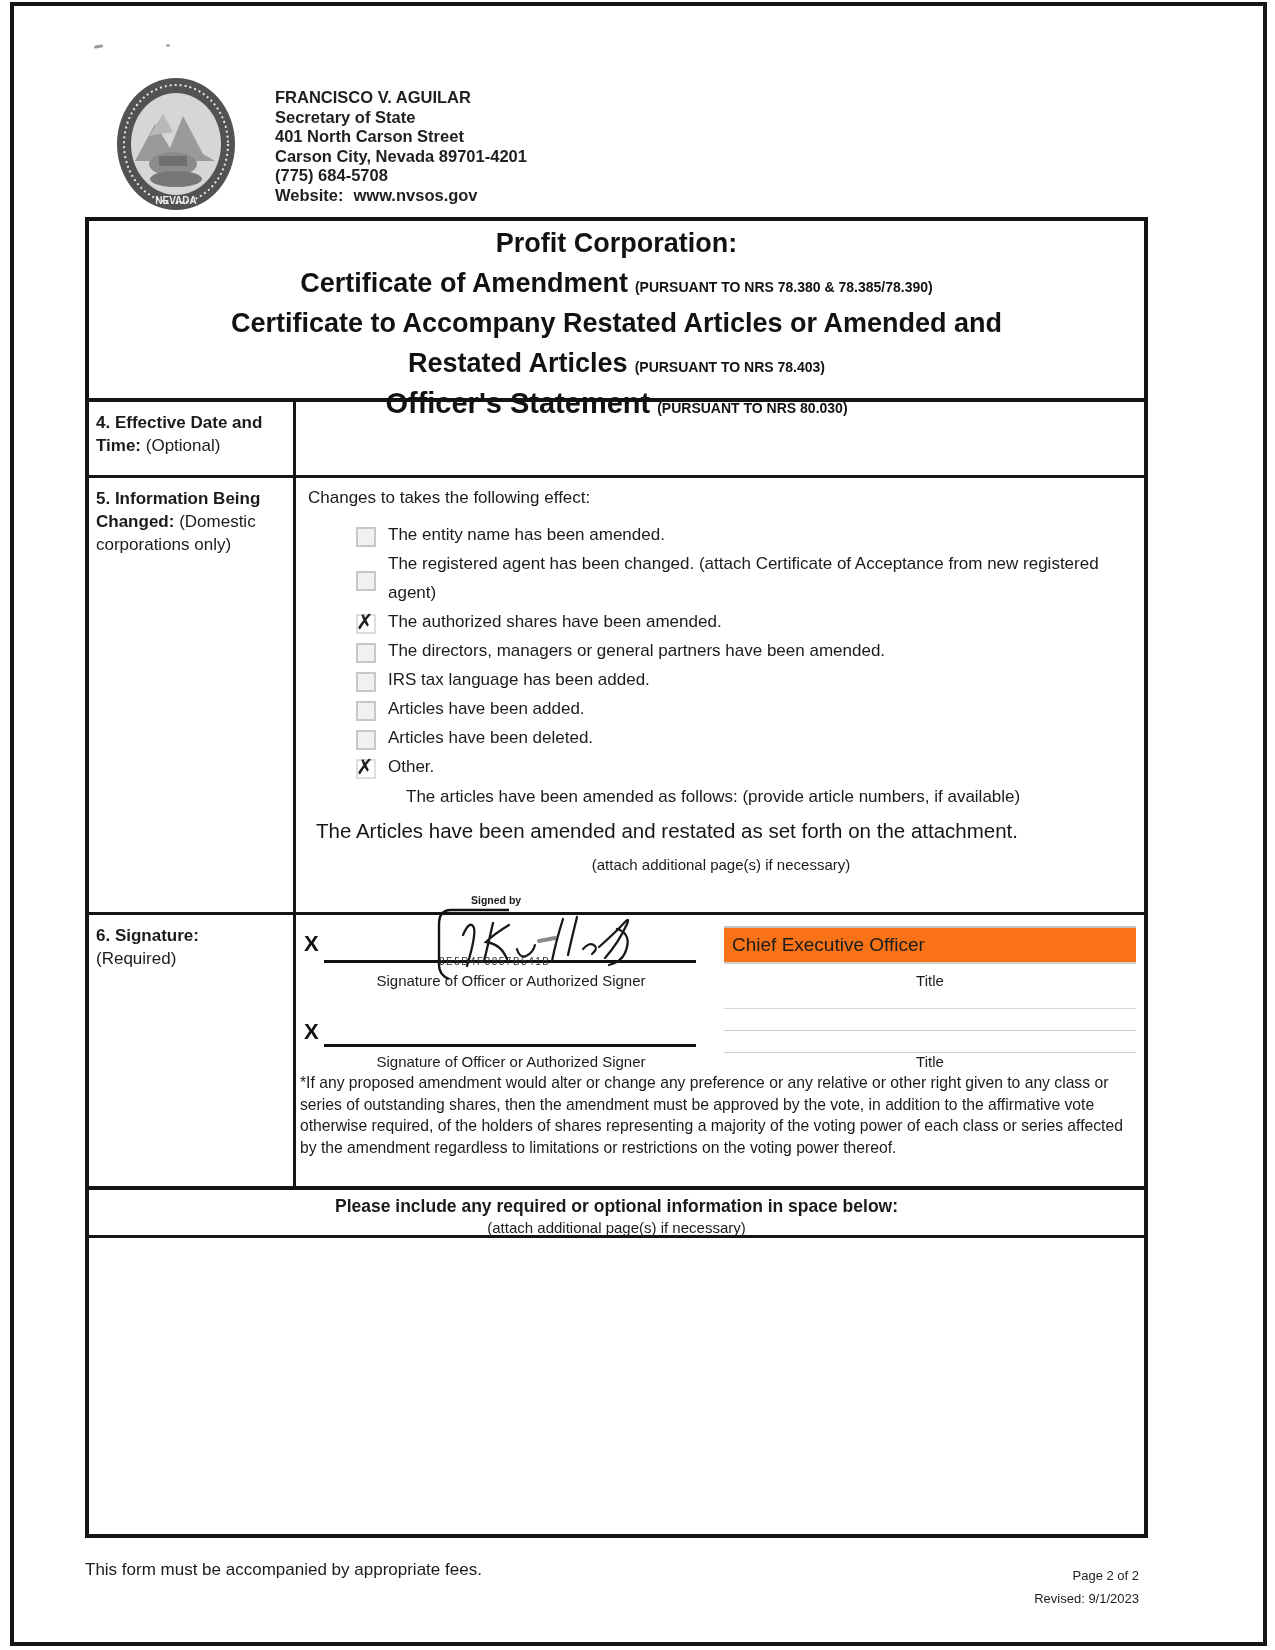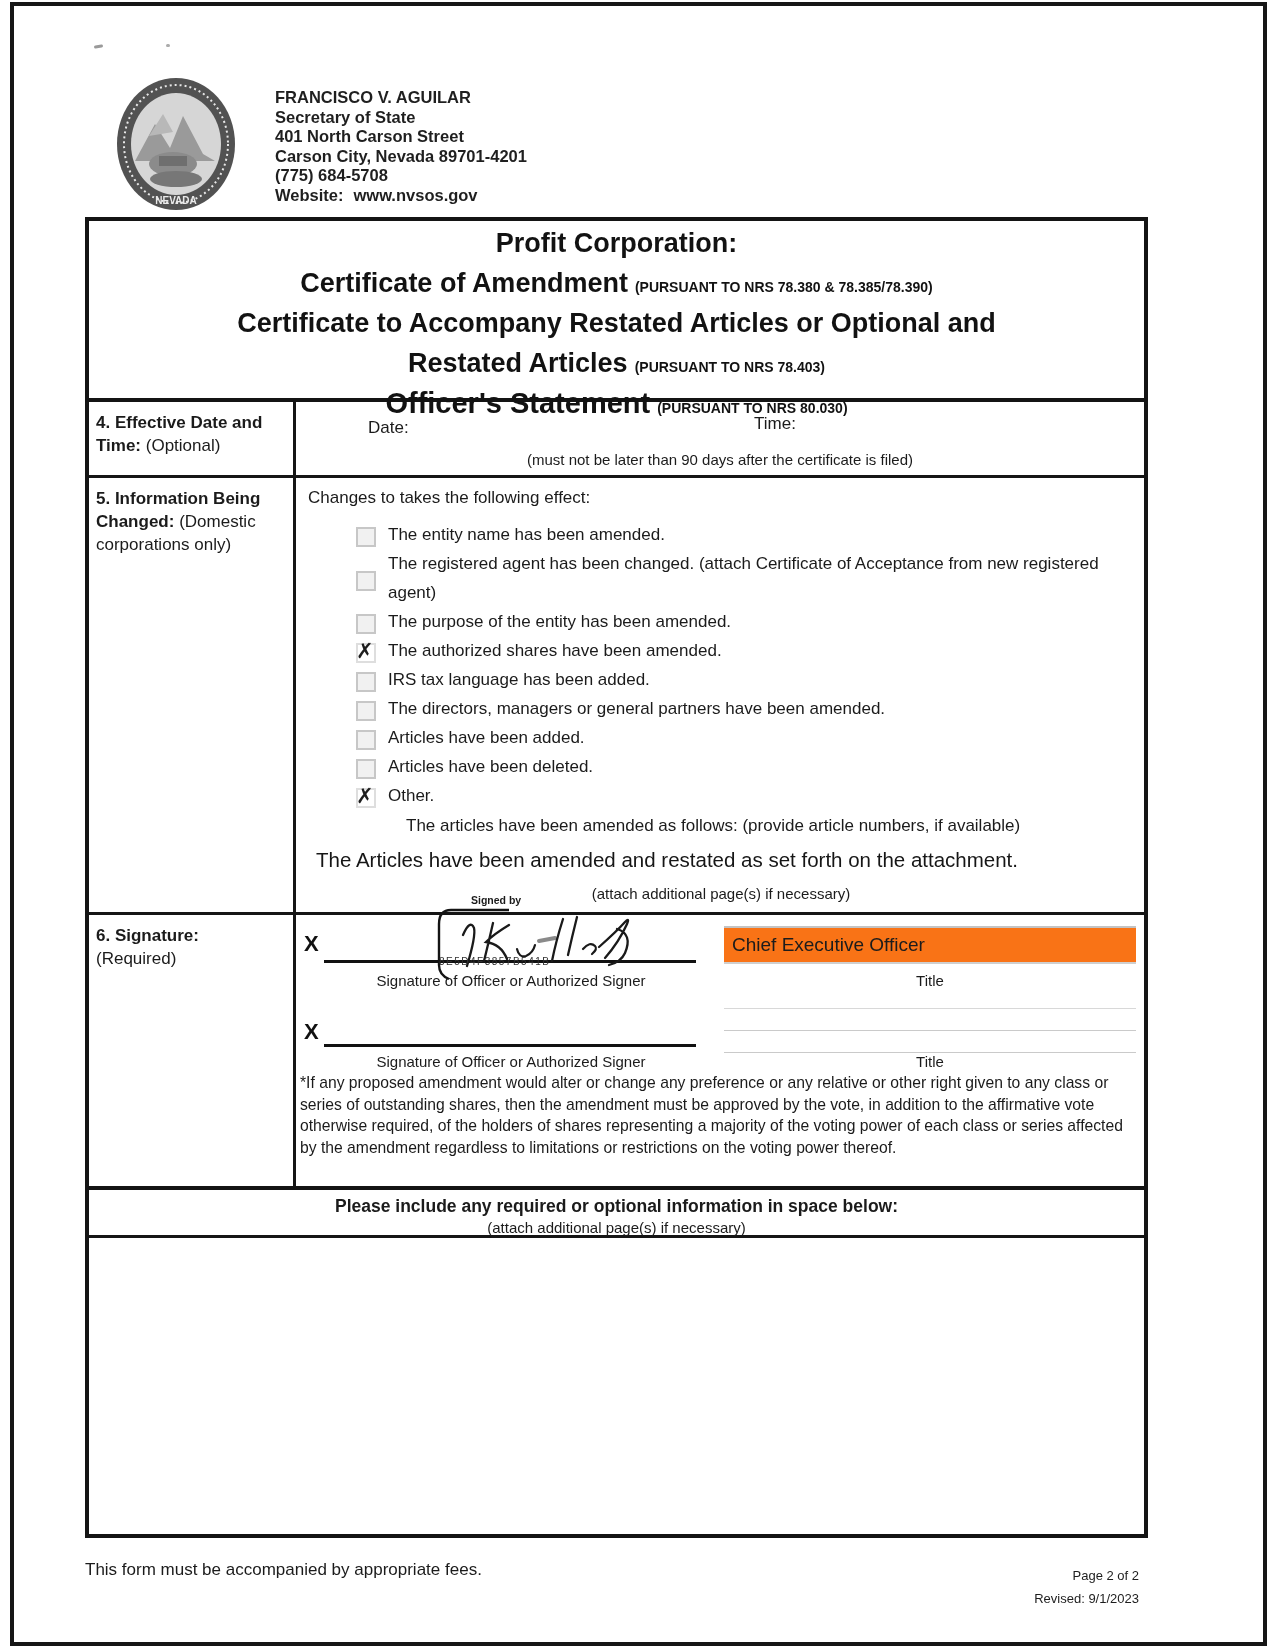--- a/index.html
+++ b/index.html
@@ -97,37 +97,32 @@
     <div>Secretary of State</div>
     <div>401 North Carson Street</div>
     <div>Carson City, Nevada 89701-4201</div>
     <div>(775) 684-5708</div>
     <div><span class="site-label">Website:</span><span>www.nvsos.gov</span></div>
   </div>
 
   <div class="title-box">
     <div class="t-line"><span class="t-main">Profit Corporation:</span></div>
     <div class="t-line"><span class="t-main">Certificate of Amendment</span><span class="t-sub">(PURSUANT TO NRS 78.380 &amp; 78.385/78.390)</span></div>
-    <div class="t-line"><span class="t-main">Certificate to Accompany Restated Articles or Optional and</span></div>
+    <div class="t-line"><span class="t-main">Certificate to Accompany Restated Articles or Amended and</span></div>
     <div class="t-line"><span class="t-main">Restated Articles</span><span class="t-sub">(PURSUANT TO NRS 78.403)</span></div>
     <div class="t-line"><span class="t-main-lg">Officer's Statement</span><span class="t-sub">(PURSUANT TO NRS 80.030)</span></div>
   </div>
 
   <div class="form-table">
 
     <div class="row rowA">
       <div class="lcell">
         <span class="b">4. Effective Date and Time:</span>
         <span>(Optional)</span>
       </div>
-      <div class="rcell">
-        <span class="date-label">Date:</span>
-        <span class="time-label">Time:</span>
-        <div class="row4-note">(must not be later than 90 days after the certificate is filed)</div>
-      </div>
     </div>
 
     <div class="row rowB">
       <div class="lcell">
         <span class="b">5. Information Being Changed:</span>
         <span>(Domestic corporations only)</span>
       </div>
       <div class="rcell rcellB">
         <div>Changes to takes the following effect:</div>
         <div class="cb-list">
@@ -139,46 +134,40 @@
               <span class="cb-label">The entity name has been amended.</span>
             </div>
 
             <div class="cb-item">
               <span class="cb">
                 <span class="cb-mark"></span>
               </span>
               <span class="cb-label">The registered agent has been changed. (attach Certificate of Acceptance from new registered agent)</span>
             </div>
 
-            <div class="cb-item">
-              <span class="cb">
-                <span class="cb-mark"></span>
-              </span>
-              <span class="cb-label">The purpose of the entity has been amended.</span>
-            </div>
 
             <div class="cb-item">
               <span class="cb checked">
                 <span class="cb-mark">✗</span>
               </span>
               <span class="cb-label">The authorized shares have been amended.</span>
             </div>
 
             <div class="cb-item">
               <span class="cb">
                 <span class="cb-mark"></span>
               </span>
+              <span class="cb-label">The directors, managers or general partners have been amended.</span>
+            </div>
+
+            <div class="cb-item">
+              <span class="cb">
+                <span class="cb-mark"></span>
+              </span>
               <span class="cb-label">IRS tax language has been added.</span>
-            </div>
-
-            <div class="cb-item">
-              <span class="cb">
-                <span class="cb-mark"></span>
-              </span>
-              <span class="cb-label">The directors, managers or general partners have been amended.</span>
             </div>
 
             <div class="cb-item">
               <span class="cb">
                 <span class="cb-mark"></span>
               </span>
               <span class="cb-label">Articles have been added.</span>
             </div>
 
             <div class="cb-item">

